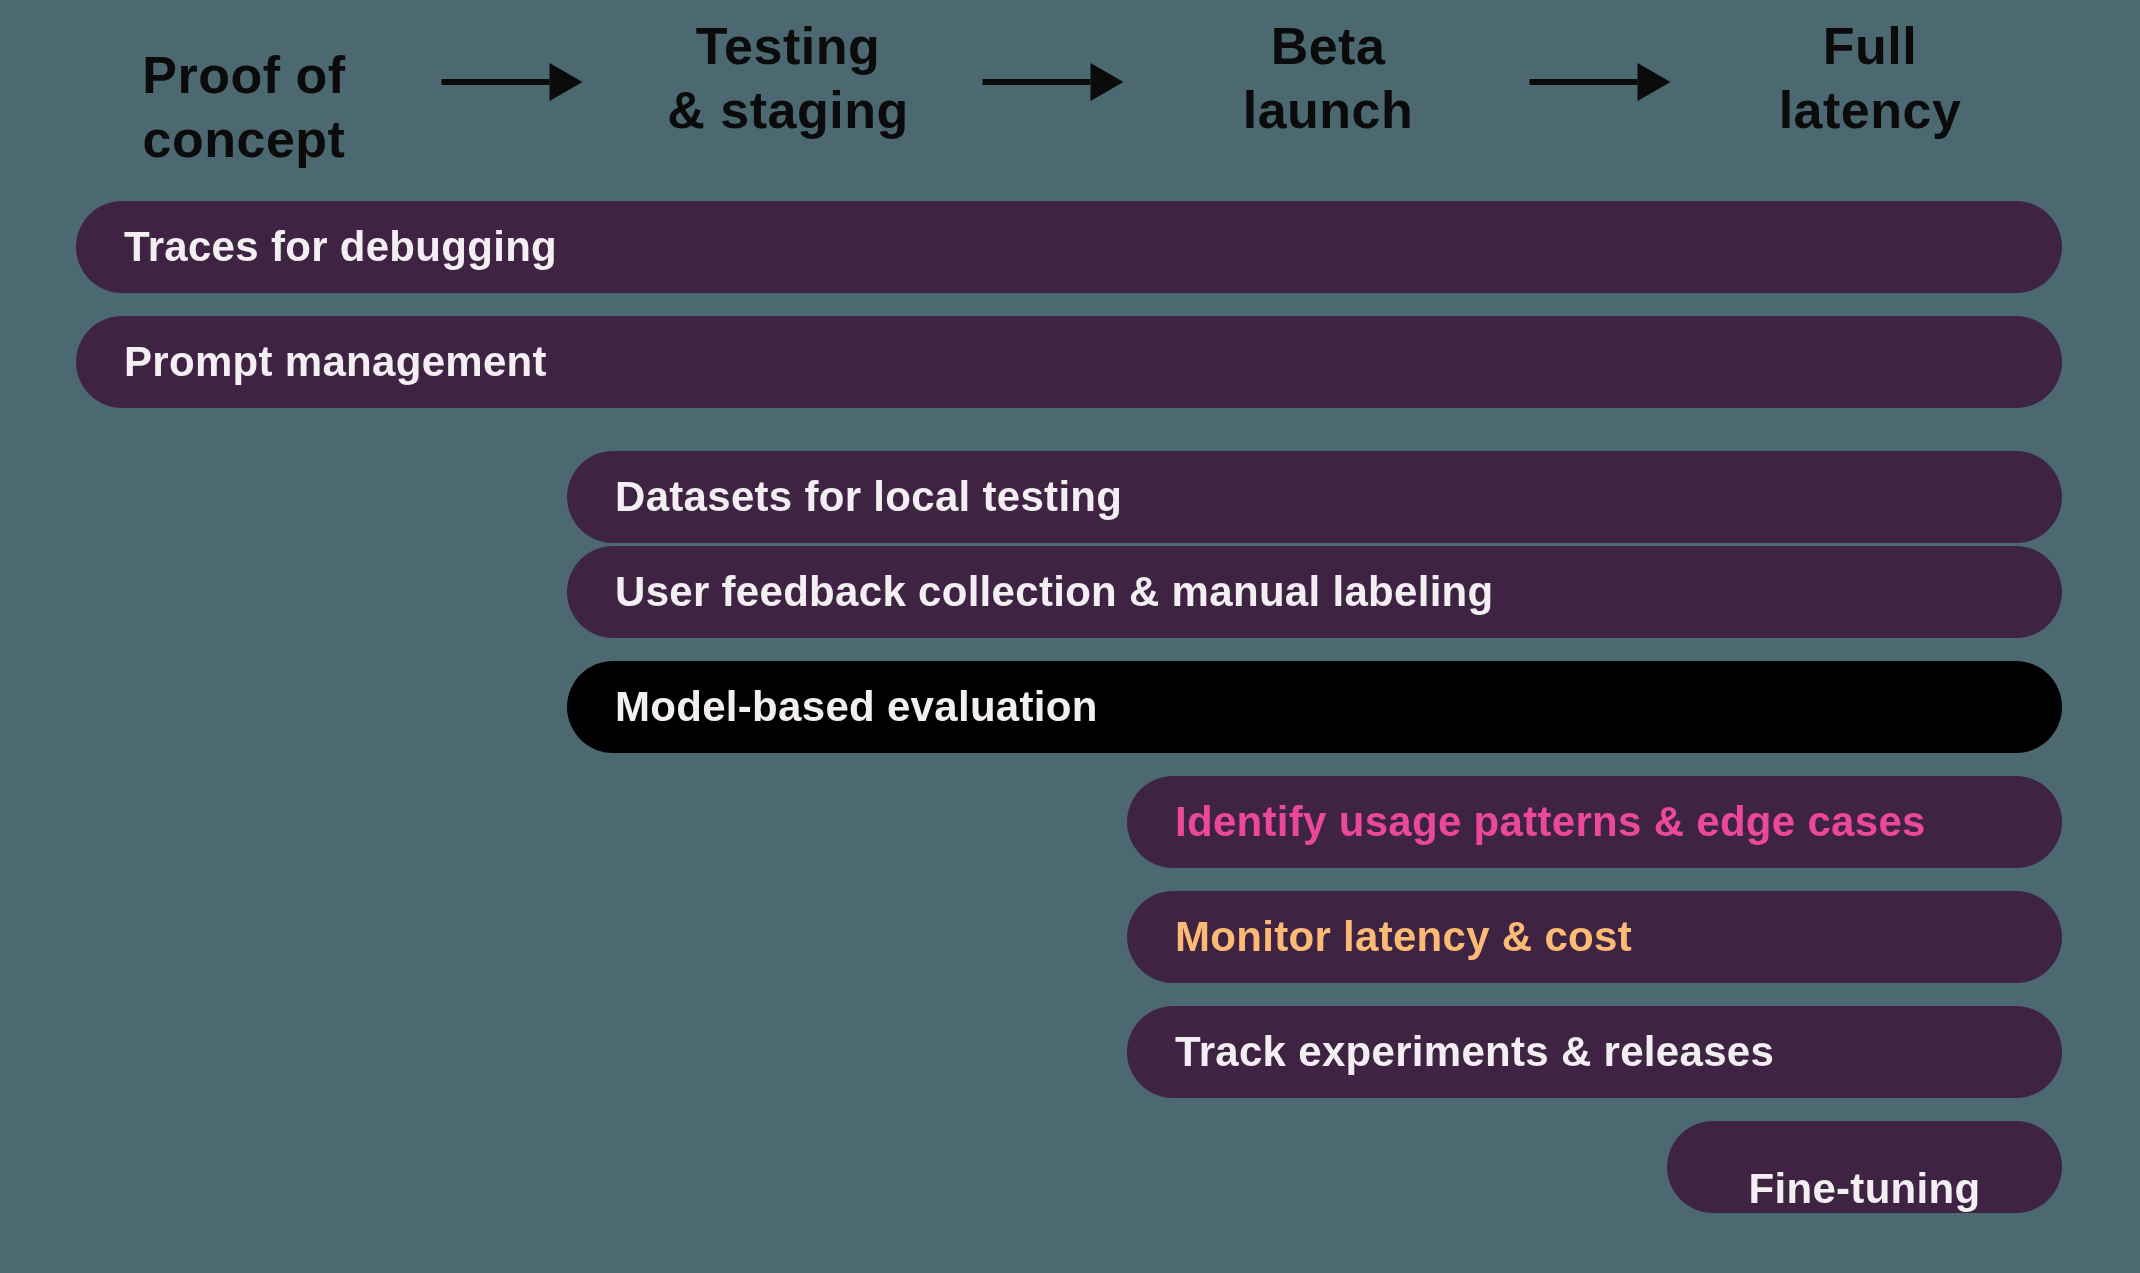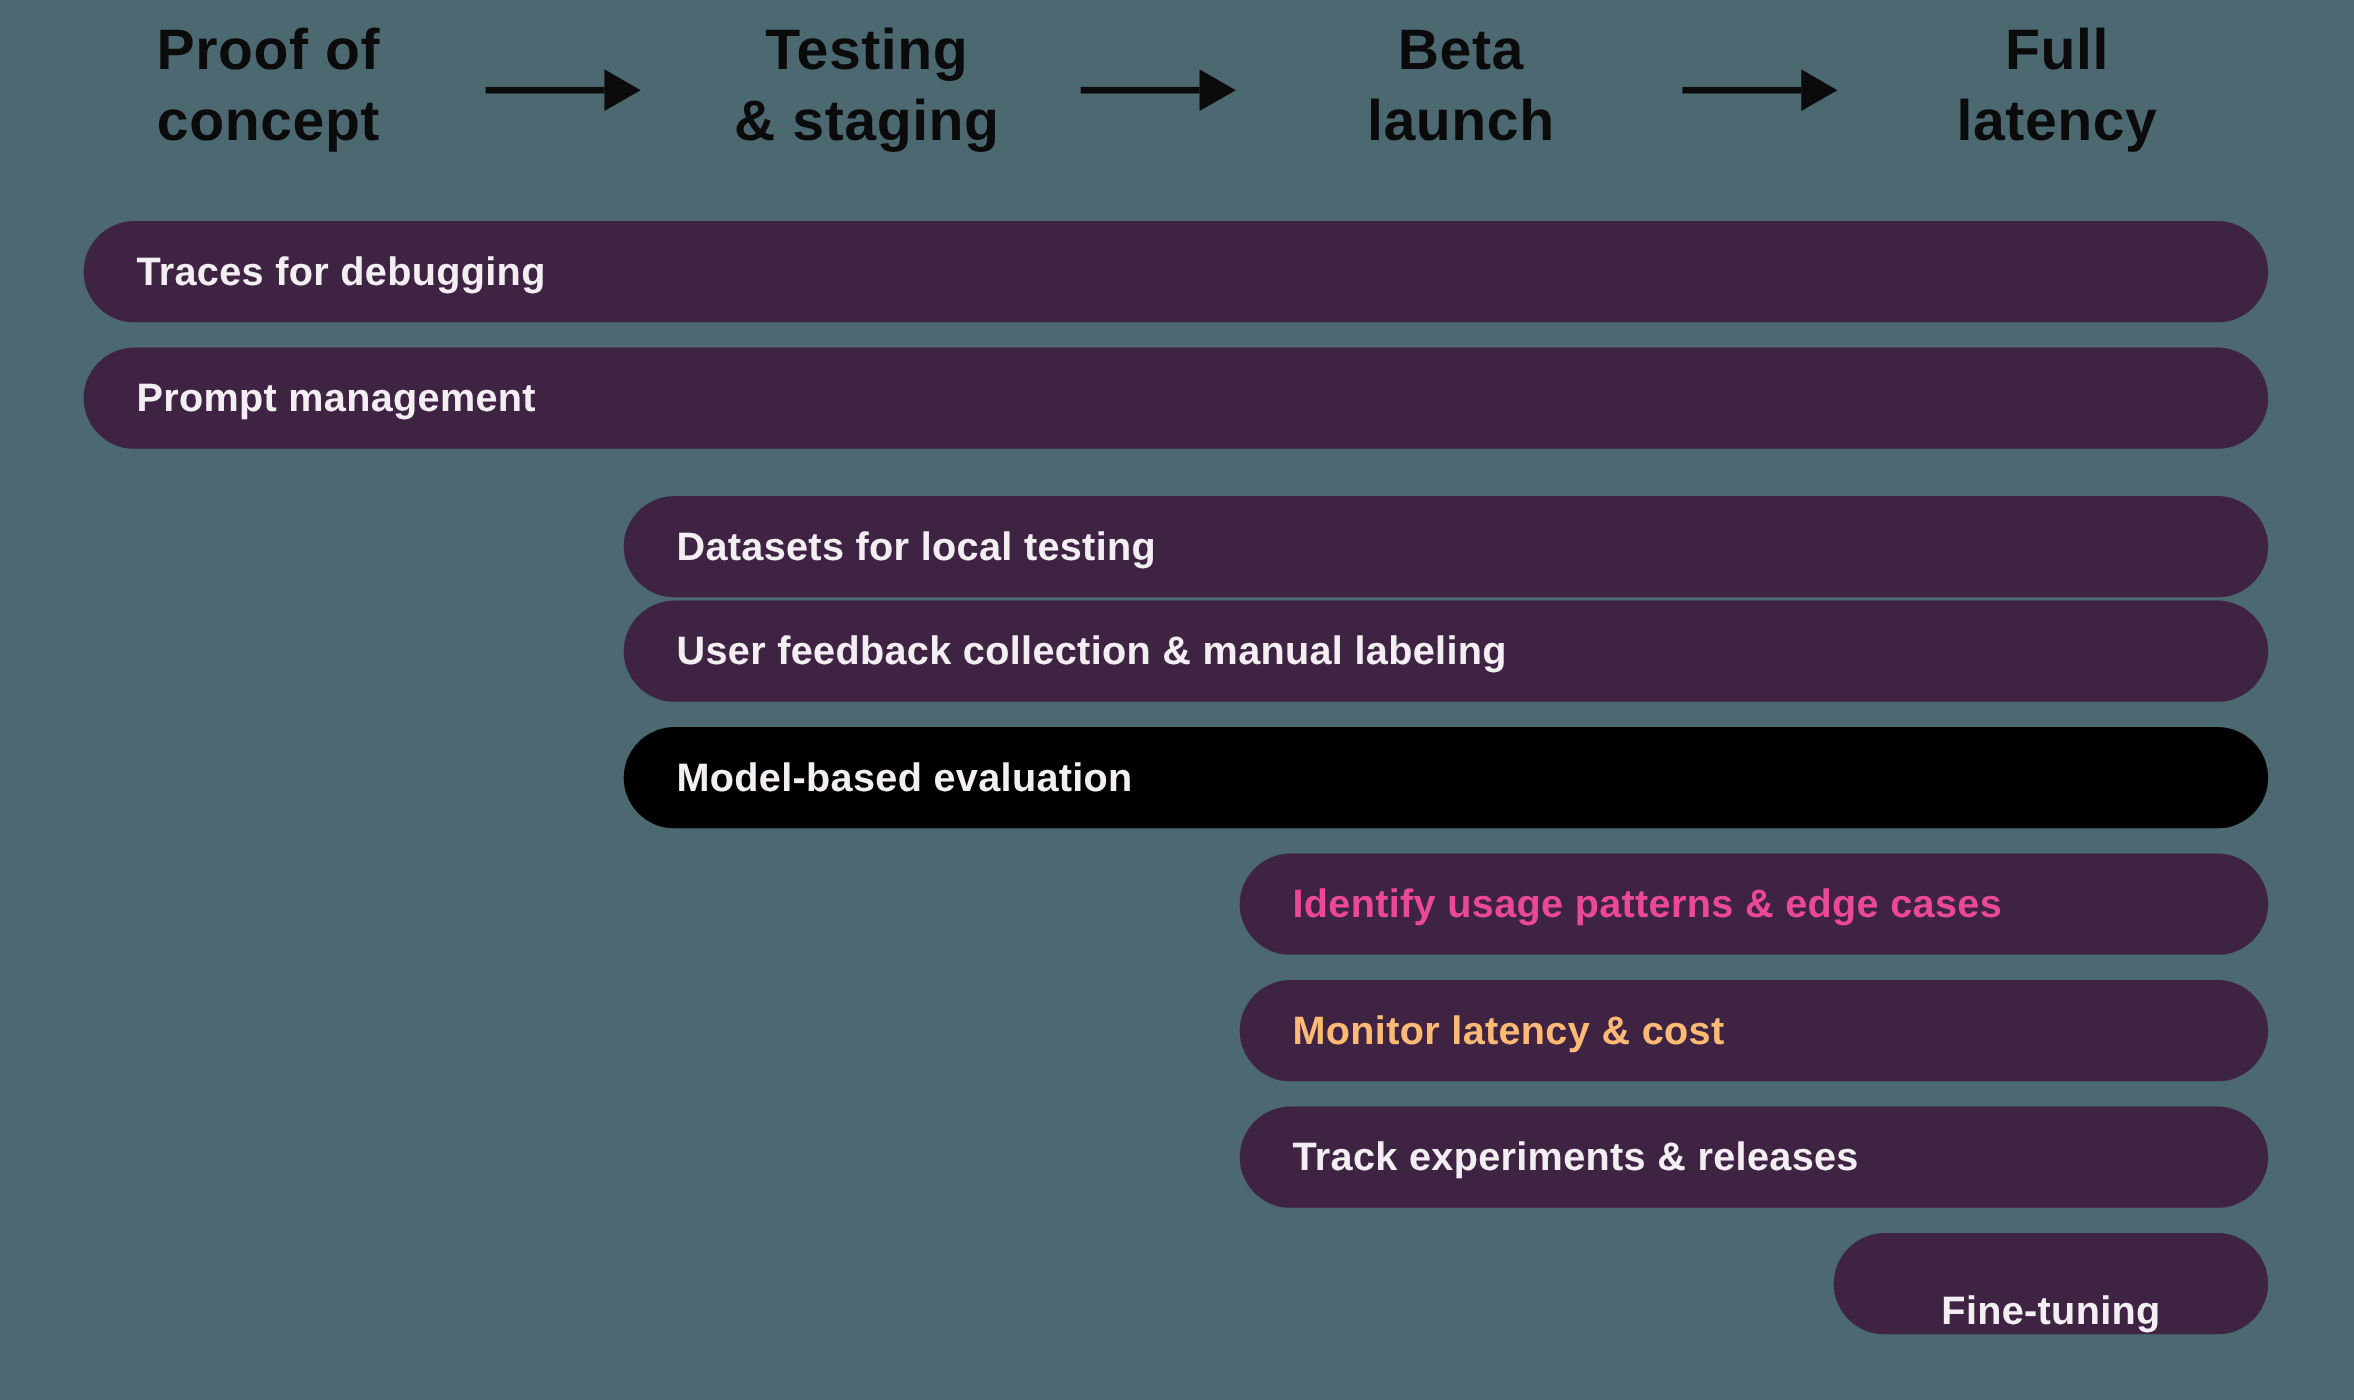--- a/index.html
+++ b/index.html
@@ -58,32 +58,32 @@
     align-items: center;
     padding-left: 48px;
     box-sizing: border-box;
   }
   .bar.bar-centered {
     padding-left: 0;
     justify-content: center;
   }
   .bar .bar-label {
     color: #f2eef2;
-    font-size: 36px;
+    font-size: 42px;
     font-weight: 700;
     letter-spacing: 0.3px;
     white-space: nowrap;
   }
 </style>
 </head>
 <body>
 
 <div class="canvas" style="background: rgb(76, 105, 113);">
   <div id="stage-header">
-      <div class="stage-label" style="left: 244px; color: rgb(11, 11, 11);">
+      <div class="stage-label" style="left: 244px; color: rgb(11, 11, 11); margin-top: 29px;">
         <div>Proof of</div>
         <div>concept</div>
       </div>
       <div class="flow-arrow" style="left: 512px;">
         <span class="arrow-line" style="background: rgb(11, 11, 11);"></span>
         <span class="arrow-head" style="border-left-color: rgb(11, 11, 11);"></span>
       </div>
       <div class="stage-label" style="left: 788px; color: rgb(11, 11, 11);">
         <div>Testing</div>
         <div>&amp; staging</div>

